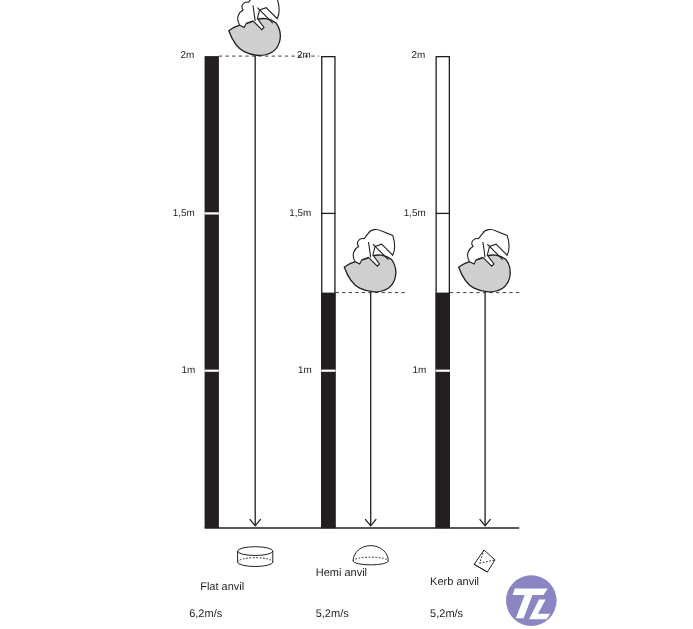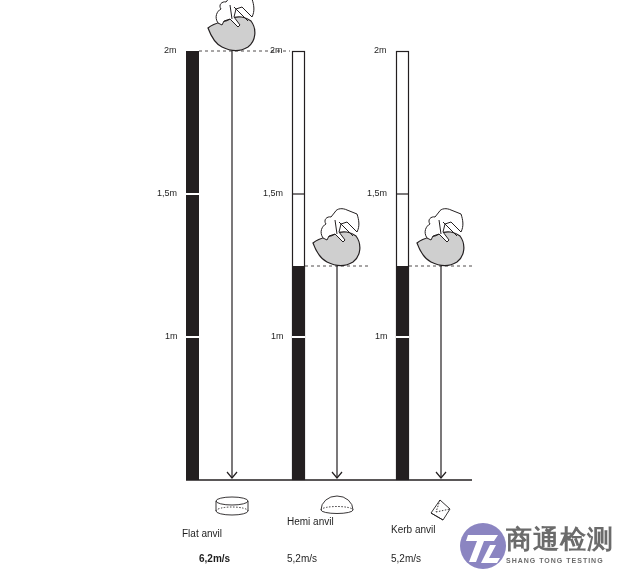--- a/index.html
+++ b/index.html
@@ -96,24 +96,20 @@
   <span class="lbl" style="left:270px;top:45px;">2m</span>
   <span class="lbl" style="left:263px;top:188px;">1,5m</span>
   <span class="lbl" style="left:271px;top:331px;">1m</span>
   
   <span class="lbl" style="left:374px;top:45px;">2m</span>
   <span class="lbl" style="left:367px;top:188px;">1,5m</span>
   <span class="lbl" style="left:375px;top:331px;">1m</span>
 
   
   <span class="cap" style="left:182px;top:528px;">Flat anvil</span>
-  <span class="cap" style="left:199px;top:553px;font-weight:bold;">6,2m/s</span>
+  <span class="cap" style="left:172px;top:553px;">6,2m/s</span>
   <span class="cap" style="left:287px;top:516px;">Hemi anvil</span>
   <span class="cap" style="left:287px;top:553px;">5,2m/s</span>
   <span class="cap" style="left:391px;top:524px;">Kerb anvil</span>
   <span class="cap" style="left:391px;top:553px;">5,2m/s</span>
 
   
-  <div class="logo">
-    <span class="logo-cn">商通检测</span>
-    <span class="logo-en">SHANG TONG TESTING</span>
-  </div>
 </div>
 
 </body></html>

